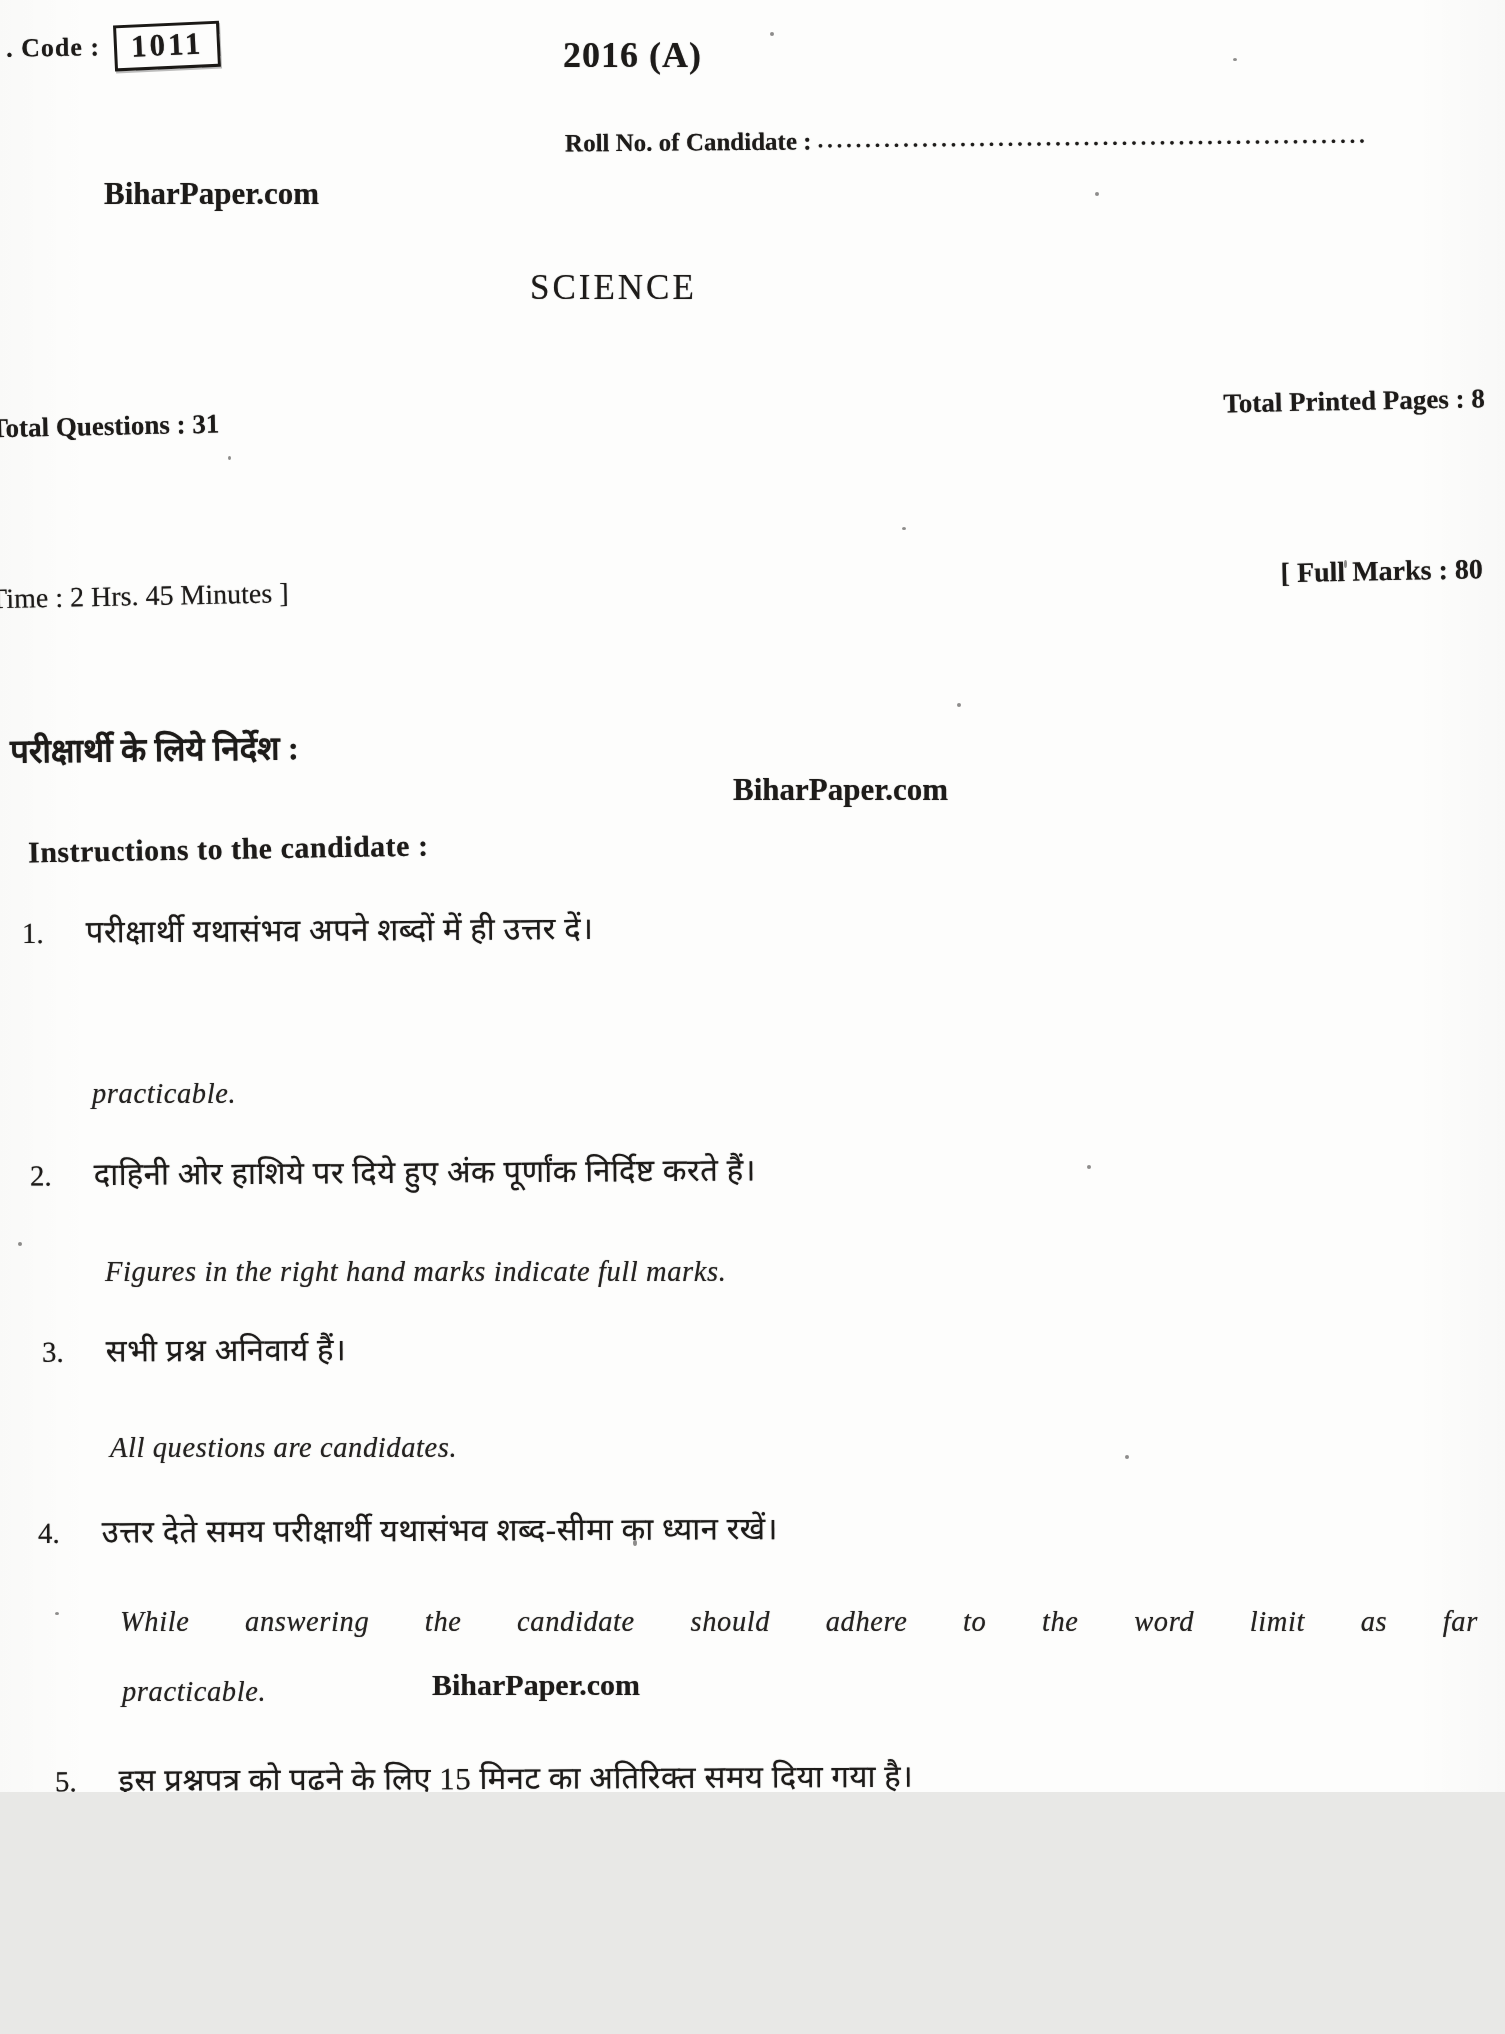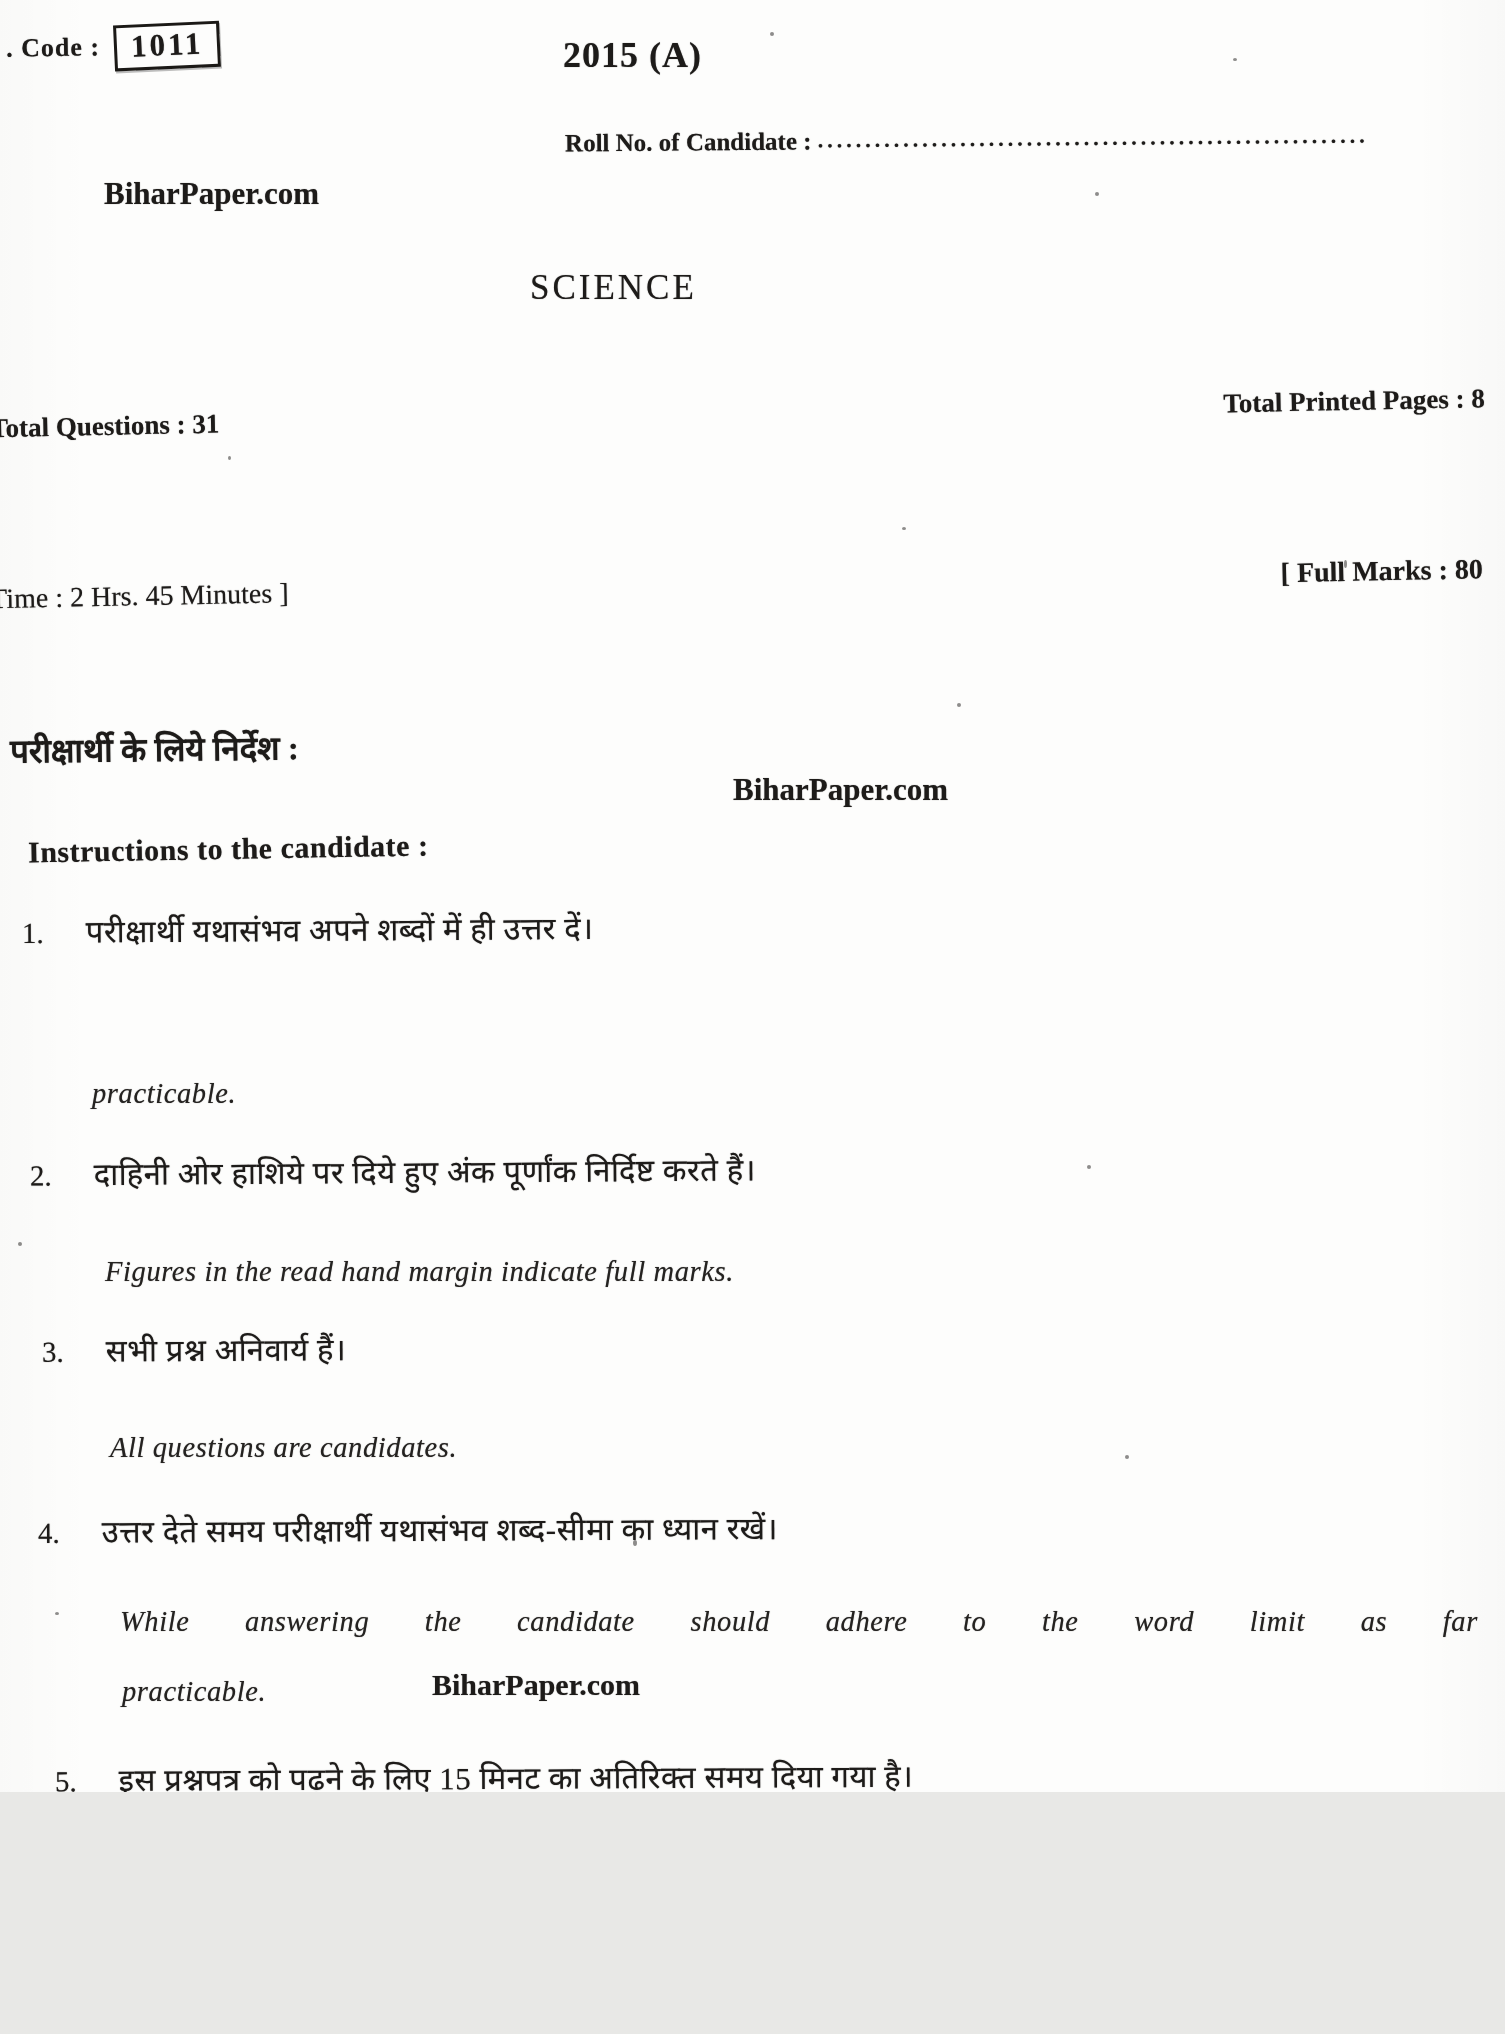--- a/index.html
+++ b/index.html
@@ -72,21 +72,21 @@
 </head>
 <body>
 
 <div class="sheet">
 
   <div class="abs code-row ink">
     <span class="code-label">. Code :</span>
     <span class="code-box">1011</span>
   </div>
 
-  <div class="abs exam-year ink">2015 (A)</div>
+  <div class="abs exam-year ink">2016 (A)</div>
 
   <div class="abs roll-row ink">
     <span>Roll No. of Candidate :</span>
     <span class="roll-dots">..........................................................</span>
   </div>
 
   <div class="abs wm-top ink">BiharPaper.com</div>
 
   <div class="abs subject ink">SCIENCE</div>
 
@@ -107,21 +107,21 @@
   <div class="abs item ink" style="left:22px; top:908px; transform:rotate(-0.4deg);">
     <span class="num">1.</span>
     <span class="hindi">परीक्षार्थी यथासंभव अपने शब्दों में ही उत्तर दें।</span>
   </div>
   <div class="abs en ink" style="left:92px; top:1078px;">practicable.</div>
 
   <div class="abs item ink" style="left:30px; top:1150px; transform:rotate(-0.4deg);">
     <span class="num">2.</span>
     <span class="hindi">दाहिनी ओर हाशिये पर दिये हुए अंक पूर्णांक निर्दिष्ट करते हैं।</span>
   </div>
-  <div class="abs en ink" style="left:105px; top:1256px;">Figures in the read hand margin indicate full marks.</div>
+  <div class="abs en ink" style="left:105px; top:1256px;">Figures in the right hand marks indicate full marks.</div>
 
   <div class="abs item ink" style="left:42px; top:1328px; transform:rotate(-0.3deg);">
     <span class="num">3.</span>
     <span class="hindi">सभी प्रश्न अनिवार्य हैं।</span>
   </div>
   <div class="abs en ink" style="left:110px; top:1432px;">All questions are candidates.</div>
 
   <div class="abs item ink" style="left:38px; top:1508px; transform:rotate(-0.3deg);">
     <span class="num">4.</span>
     <span class="hindi">उत्तर देते समय परीक्षार्थी यथासंभव शब्द-सीमा का ध्यान रखें।</span>

